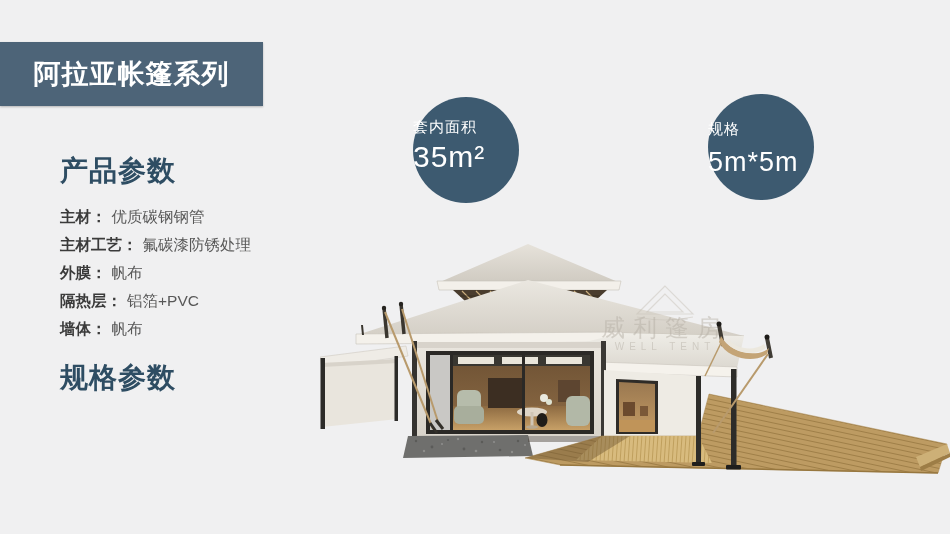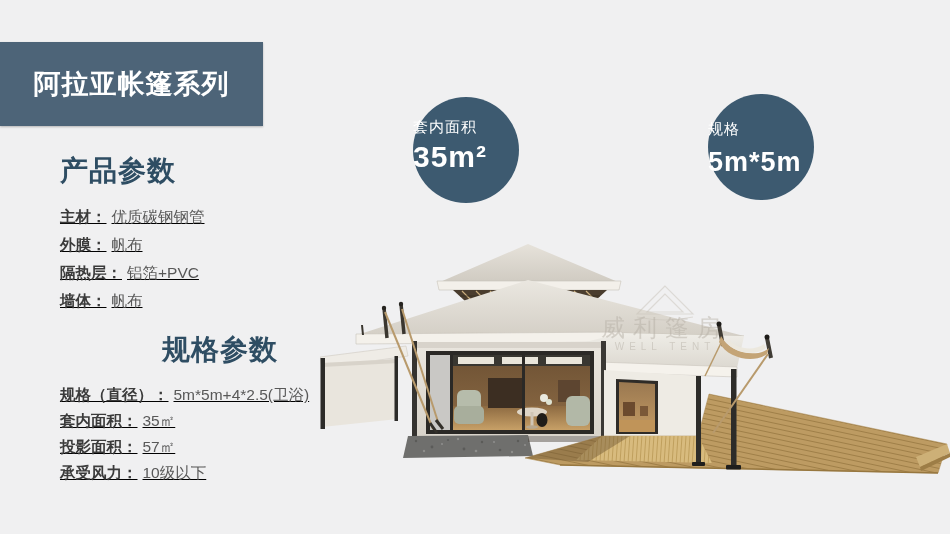--- a/index.html
+++ b/index.html
@@ -1,38 +1,38 @@
 <!DOCTYPE html>
 <html><head>
 <meta charset="utf-8">
 <style>
   html,body{margin:0;padding:0;}
   body{font-family:"Liberation Sans","DejaVu Sans",sans-serif;}
   .stage{position:relative;width:950px;height:534px;background:#f0f0f1;overflow:hidden;}
 
   
-  .banner{position:absolute;left:0;top:42px;width:263px;height:84px;background:#4d6478;
+  .banner{position:absolute;left:0;top:42px;width:263px;height:64px;background:#4d6478;
           display:flex;align-items:center;justify-content:center;box-shadow:0 1px 2px rgba(0,0,0,.25);}
   .banner span{color:#fff;font-size:27px;font-weight:bold;letter-spacing:1px;}
 
   
   .params{position:absolute;left:60px;top:152px;width:320px;}
   .params h2{margin:0 0 13px 0;font-size:28px;font-weight:bold;color:#2e4d63;letter-spacing:1px;}
   .plist{margin:0 0 10px 0;}
-  .plist .row{height:28px;line-height:28px;font-size:15.5px;white-space:nowrap;text-decoration:underline;}
+  .plist .row{height:28px;line-height:28px;font-size:15.5px;white-space:nowrap;}
   .slist .row{height:26px;line-height:26px;}
   .row .lbl{font-weight:bold;color:#3b3b3b;}
   .row .val{color:#585858;margin-left:5px;}
-  .params h2.second{margin-top:16px;text-align:center;}
+  .params h2.second{margin-top:16px;}
 
   
   .badge{position:absolute;width:106px;height:106px;border-radius:50%;background:#3d5a70;
          color:#fff;}
   .badge .b-label{display:block;margin-top:21px;font-size:15px;letter-spacing:1px;}
-  .badge .b-value{display:block;margin-top:3px;font-size:30px;font-weight:700;letter-spacing:1px;}
+  .badge .b-value{display:block;margin-top:3px;font-size:30px;font-weight:400;letter-spacing:1px;}
   .badge .b-value.sm{font-size:27px;margin-top:8px;}
   .badge.b1{left:413px;top:97px;}
   .badge.b2{left:580px;top:97px;}
   .badge.b3{left:708px;top:94px;}
   .badge.b3 .b-label{margin-top:26px;}
 
   
   .tent{position:absolute;left:320px;top:230px;width:630px;height:300px;}
   .wm-cn{font-size:24px;letter-spacing:8px;}
   .wm-en{font-size:10px;letter-spacing:5px;}
@@ -46,45 +46,34 @@
     <span>阿拉亚帐篷系列</span>
   </div>
 
   <div class="params">
     <h2>产品参数</h2>
     <div class="plist">
       <div class="row">
         <span class="lbl">主材：</span><span class="val">优质碳钢钢管</span>
       </div>
       <div class="row">
+        <span class="lbl">主材工艺：</span><span class="val">氟碳漆防锈处理</span>
+      </div>
+      <div class="row">
         <span class="lbl">外膜：</span><span class="val">帆布</span>
       </div>
       <div class="row">
         <span class="lbl">隔热层：</span><span class="val">铝箔+PVC</span>
       </div>
       <div class="row">
         <span class="lbl">墙体：</span><span class="val">帆布</span>
       </div>
     </div>
 
     <h2 class="second">规格参数</h2>
-    <div class="plist slist">
-      <div class="row">
-        <span class="lbl">规格（直径）：</span><span class="val">5m*5m+4*2.5(卫浴)</span>
-      </div>
-      <div class="row">
-        <span class="lbl">套内面积：</span><span class="val">35㎡</span>
-      </div>
-      <div class="row">
-        <span class="lbl">投影面积：</span><span class="val">57㎡</span>
-      </div>
-      <div class="row">
-        <span class="lbl">承受风力：</span><span class="val">10级以下</span>
-      </div>
-    </div>
   </div>
 
   <div class="badge b1">
     <span class="b-label">套内面积</span>
     <span class="b-value">35m²</span>
   </div>
   <div class="badge b3">
     <span class="b-label">规格</span>
     <span class="b-value sm">5m*5m</span>
   </div>

